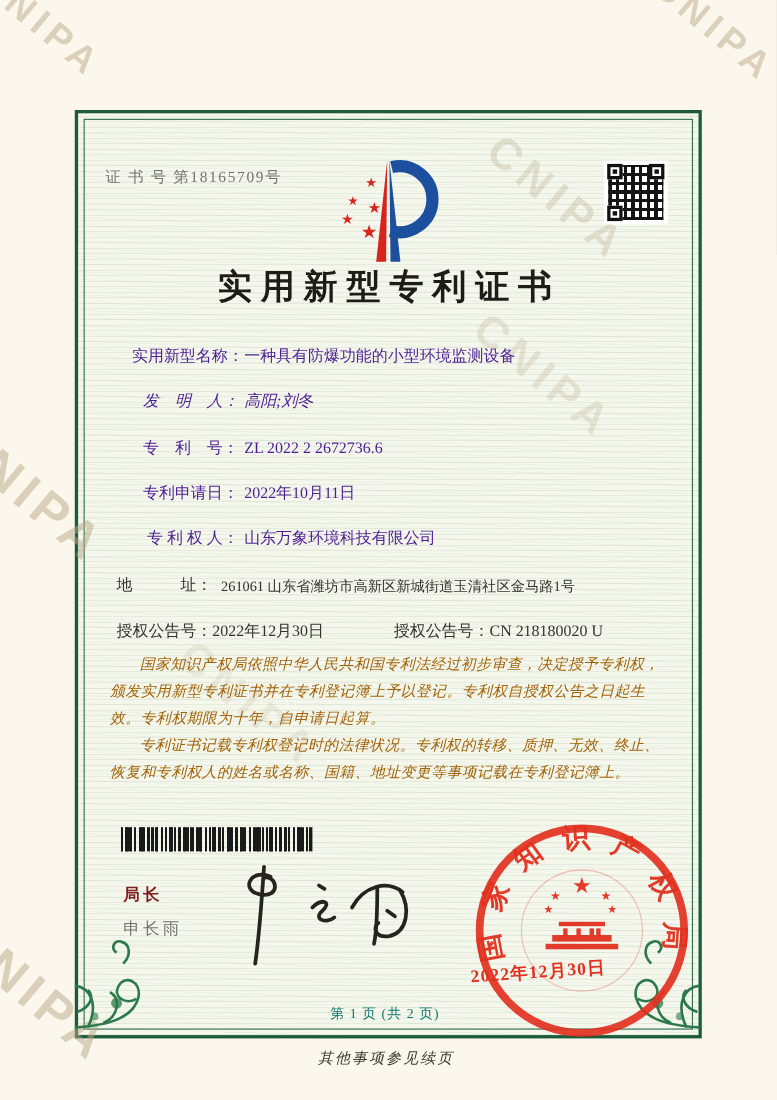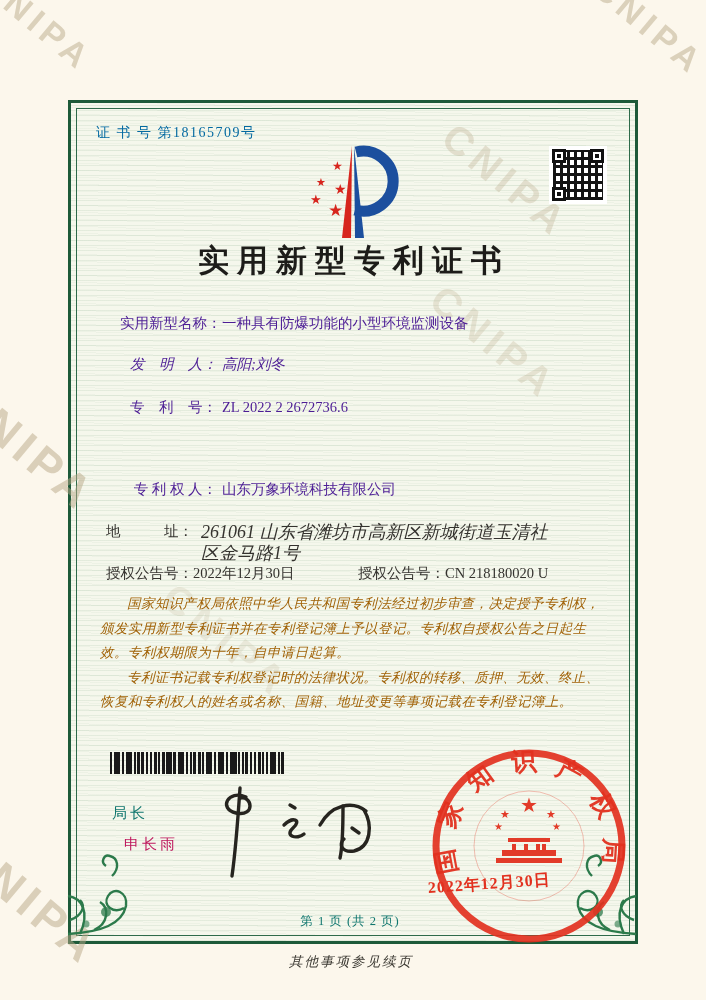--- a/index.html
+++ b/index.html
@@ -20,56 +20,56 @@
   
   .frame{position:absolute;left:68px;top:100px;width:564px;height:838px;z-index:0;
          border:3px solid #1d5a39;background-color:#f5f7ec;
          background-image:repeating-linear-gradient(0deg,rgba(110,158,118,.13) 0 1px,rgba(255,255,255,0) 1px 5px),
                           repeating-linear-gradient(2deg,rgba(110,158,118,.06) 0 1px,rgba(255,255,255,0) 1px 7px);}
   .frame-inner{position:absolute;inset:5px;border:1px solid #2e6b4a;}
 
   .content{position:absolute;inset:0;z-index:2;}
 
   
-  .cert-no{position:absolute;left:96px;top:124px;font-size:14px;letter-spacing:1.5px;color:#0369a1;}
+  .cert-no{position:absolute;left:96px;top:152px;font-size:14px;letter-spacing:1.5px;color:#737373;}
   .qr{position:absolute;left:549px;top:146px;width:58px;height:58px;background:#fff;padding:3px;box-sizing:border-box;}
   .qr-pattern{position:absolute;inset:4px;
       background-image:repeating-linear-gradient(90deg,#141414 0 3px,transparent 3px 7px),
                        repeating-linear-gradient(0deg,#141414 0 3px,transparent 3px 8px);}
   .qr-finder{position:absolute;width:14px;height:14px;border:3px solid #111;background:#fff;box-sizing:border-box;}
   .qr-finder::after{content:"";position:absolute;inset:2px;background:#111;}
   .qr-tl{left:3px;top:3px;} .qr-tr{right:3px;top:3px;} .qr-bl{left:3px;bottom:3px;}
 
   .logo{position:absolute;left:292px;top:138px;width:124px;height:102px;}
 
   .title{position:absolute;left:68px;top:240px;width:564px;text-align:center;
          font-size:31px;font-weight:bold;letter-spacing:8px;text-indent:8px;color:#1d1c19;}
 
   
   .row{position:absolute;left:120px;font-size:14.5px;white-space:nowrap;color:#4c1d95;text-align:right;}
   .row .lbl{display:inline-block;width:97px;}
   .row .val{margin-left:5px;}
   .r1{top:314px;} .r2{top:355px;font-style:italic;} .r3{top:398px;} .r4{top:439px;} .r5{top:480px;}
   .addr-lbl{position:absolute;left:106px;top:522px;font-size:14.5px;}
-  .addr-val{position:absolute;left:201px;top:522px;width:350px;font-size:18px;line-height:21px;font-style:italic;}
+  .addr-val{position:absolute;left:201px;top:522px;width:350px;font-size:13px;line-height:21px;}
   .grant-date{position:absolute;left:106px;top:564px;font-size:14.5px;white-space:nowrap;}
   .grant-no{position:absolute;left:358px;top:564px;font-size:14.5px;white-space:nowrap;}
 
   
   .legal{position:absolute;left:100px;top:592px;width:512px;}
   .legal p{margin:0;font-size:13.5px;line-height:24.5px;text-indent:2em;color:#a16207;
            font-style:italic;letter-spacing:.4px;}
 
   
   .barcode{position:absolute;left:110px;top:752px;width:174px;height:22px;background:#fff0;
       background-image:repeating-linear-gradient(90deg,#191919 0 2px,transparent 2px 4px),
                        repeating-linear-gradient(90deg,transparent 0 5px,#191919 5px 8px,transparent 8px 13px),
                        repeating-linear-gradient(90deg,#191919 0 1px,transparent 1px 9px);}
-  .officer-title{position:absolute;left:112px;top:804px;font-size:15px;letter-spacing:3px;color:#0f766e;}
-  .officer-name{position:absolute;left:112px;top:835px;font-size:15px;letter-spacing:3px;color:#be185d;margin-left:12px;}
+  .officer-title{position:absolute;left:112px;top:804px;font-size:15px;letter-spacing:3px;color:#7f1d1d;font-weight:bold;}
+  .officer-name{position:absolute;left:112px;top:835px;font-size:15px;letter-spacing:3px;color:#737373;}
   .signature{position:absolute;left:192px;top:783px;width:190px;height:100px;}
 
   
   .seal{position:absolute;left:424px;top:746px;width:210px;height:210px;z-index:4;}
 
   
   .flourish{position:absolute;width:130px;height:130px;z-index:3;}
   .fl-bl{left:60px;top:812px;}
   .fl-br{left:514px;top:812px;transform:scaleX(-1);}
 
@@ -121,20 +121,23 @@
     <div class="title">实用新型专利证书</div>
 
     <div class="row r1">
       <span class="lbl">实用新型名称：</span><span class="val">一种具有防爆功能的小型环境监测设备</span>
     </div>
     <div class="row r2">
       <span class="lbl">发　明　人：</span><span class="val">高阳;刘冬</span>
     </div>
     <div class="row r3">
       <span class="lbl">专　利　号：</span><span class="val">ZL 2022 2 2672736.6</span>
+    </div>
+    <div class="row r4">
+      <span class="lbl">专利申请日：</span><span class="val">2022年10月11日</span>
     </div>
     <div class="row r5">
       <span class="lbl">专 利 权 人：</span><span class="val">山东万象环境科技有限公司</span>
     </div>
 
     <div class="addr-lbl">地　　　址：</div>
     <div class="addr-val">
       <div>261061 山东省潍坊市高新区新城街道玉清社区金马路1号</div>
     </div>
 

